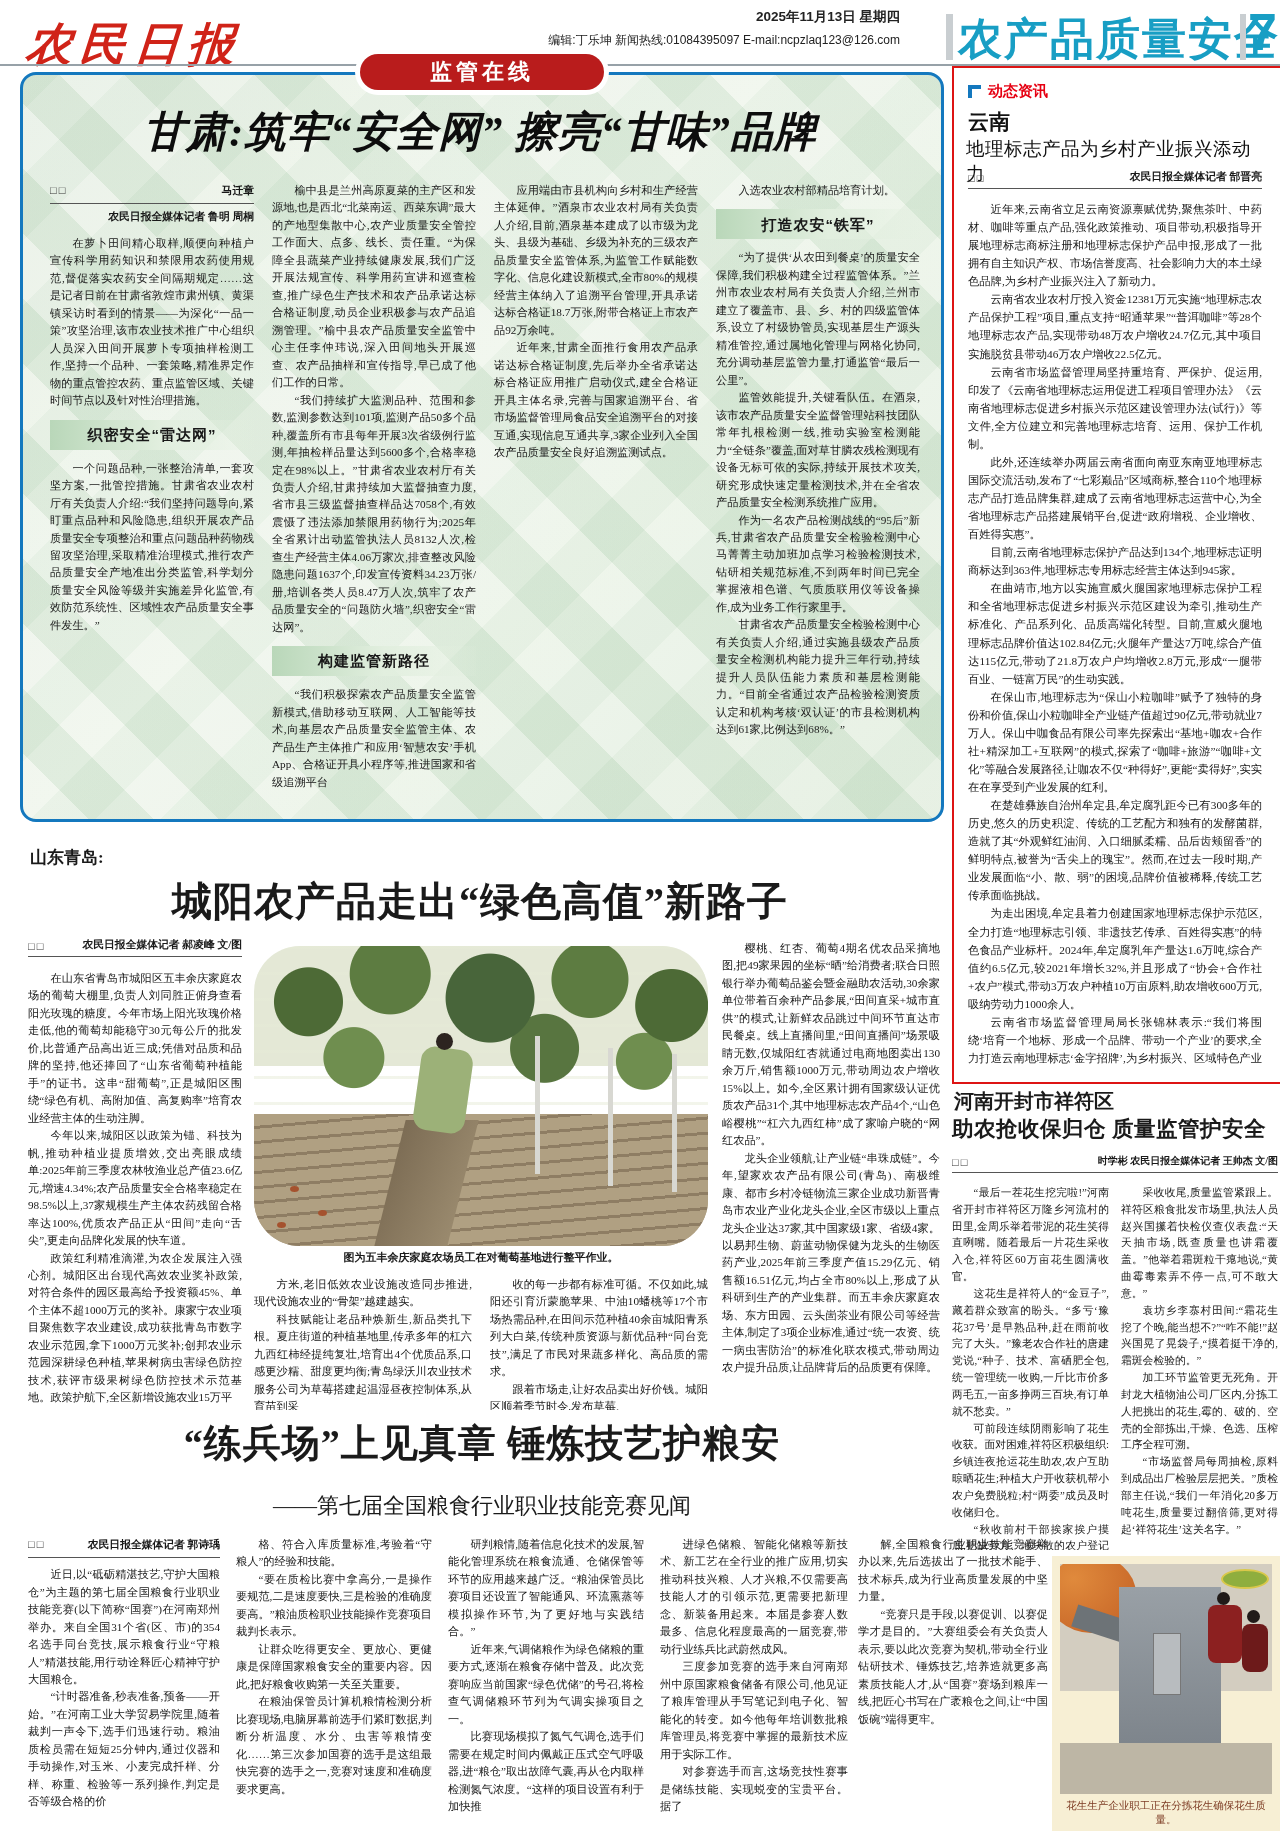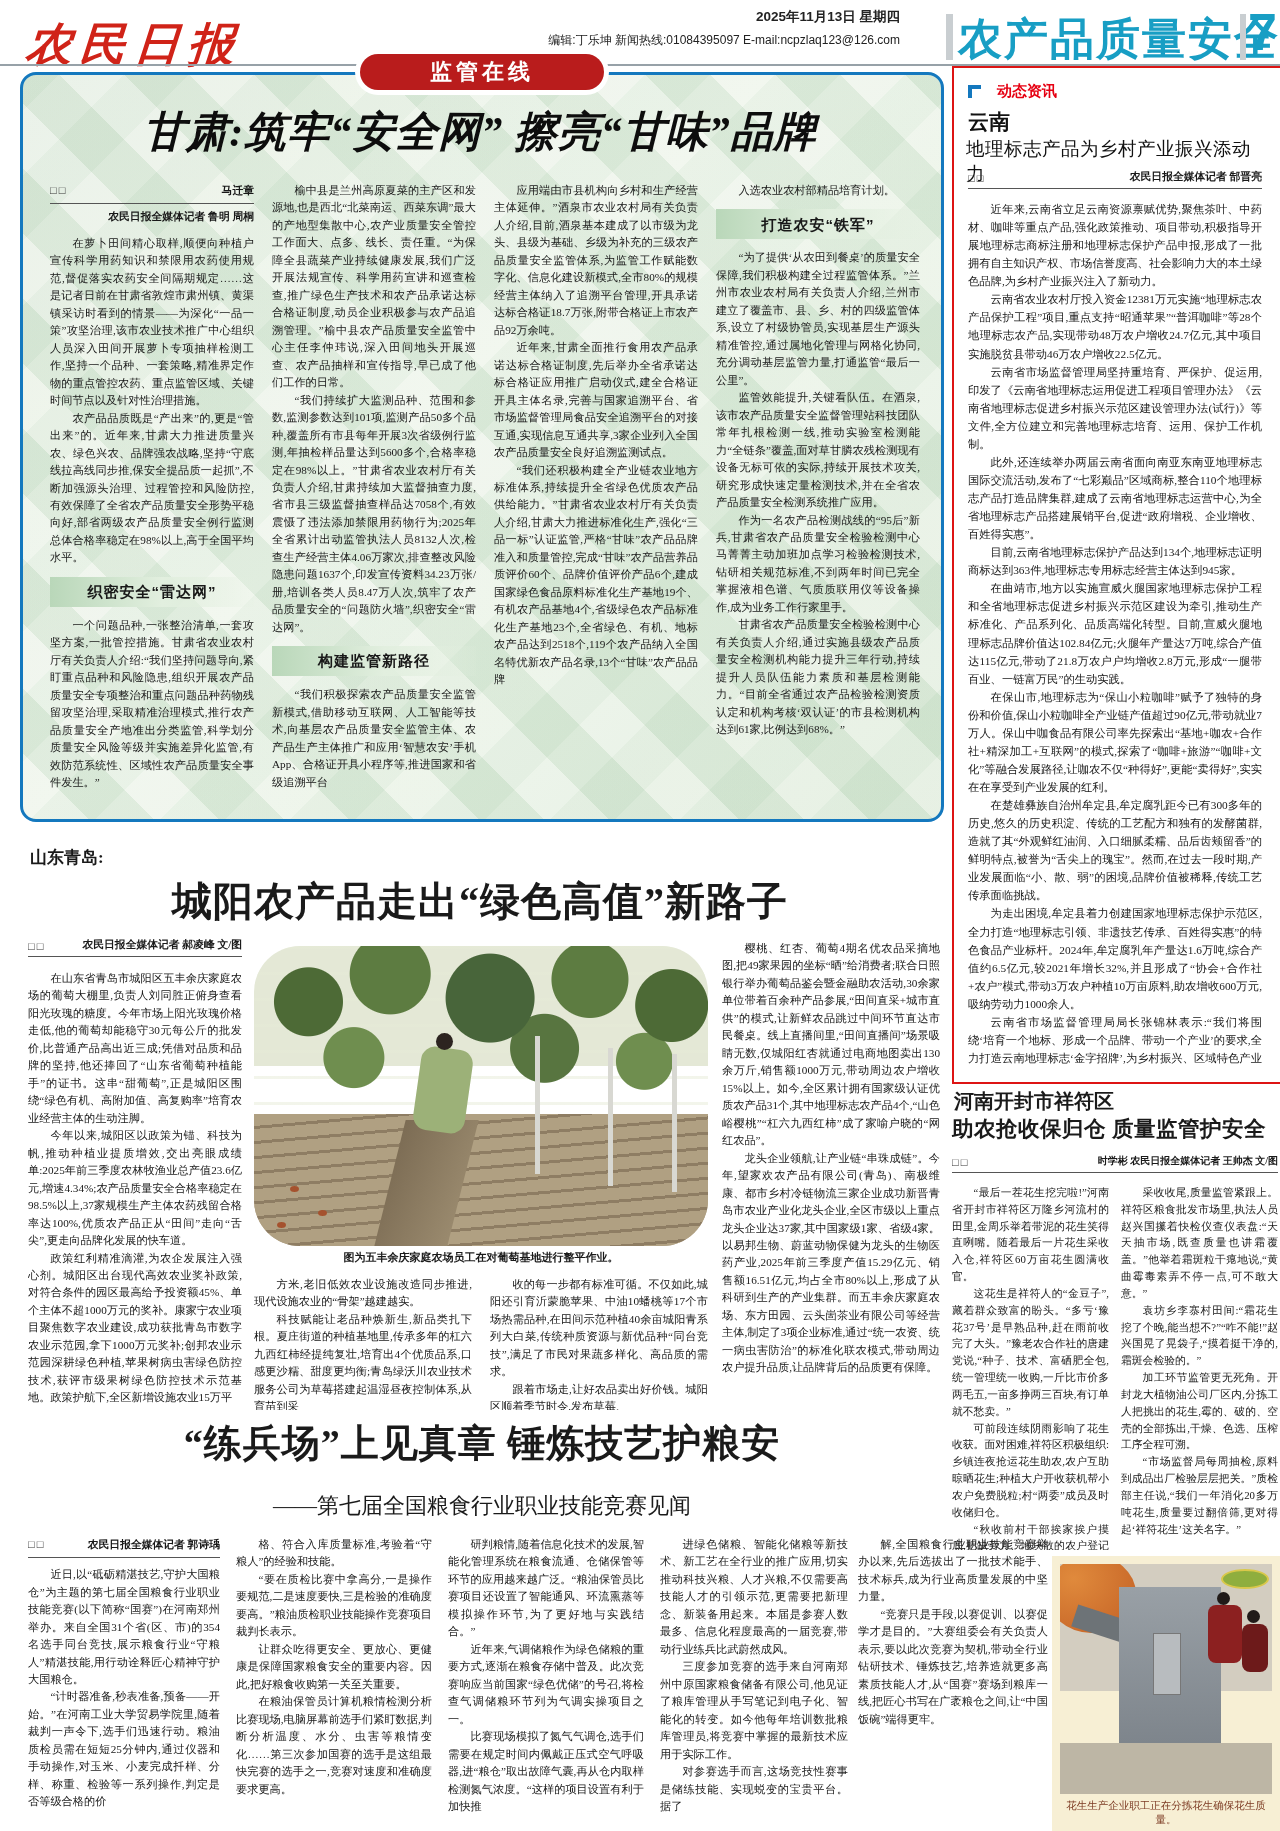--- a/index.html
+++ b/index.html
@@ -34,21 +34,21 @@
   .byline-row{display:flex;justify-content:space-between;align-items:flex-end;
     border-bottom:1.2px solid #555;padding-bottom:4px;font-size:10.8px;}
   .byline-sub{text-align:right;font-size:10.8px;margin:4px 0 10px 0;font-weight:700;}
   .sq{color:#333;letter-spacing:2px;font-size:11px;}
   .subhead{height:30px;margin:10px 0;display:flex;align-items:center;justify-content:center;
     font-weight:700;font-size:15px;letter-spacing:1px;
     background:linear-gradient(90deg,#b9d7b9,#e2efdf 55%,rgba(226,239,223,.1));
     font-family:"Liberation Sans","DejaVu Sans",sans-serif;}
   
   #yunnan-box{left:952px;top:66px;width:326px;height:1014px;border:2.5px solid #dd1414;background:#fff;}
-  #yn-label{left:968px;top:82px;display:flex;align-items:center;gap:16px;font-size:15px;font-weight:800;color:#e60012;}
+  #yn-label{left:968px;top:82px;display:flex;align-items:center;gap:7px;font-size:15px;font-weight:800;color:#e60012;}
   .news-icon{width:13px;height:13px;background:#1478be;display:inline-block;position:relative;}
   .news-icon::after{content:"";position:absolute;left:4px;top:4px;width:9px;height:9px;background:#fff;}
   #yn-kicker{left:968px;top:108px;font-size:21px;font-weight:800;color:#111;}
   #yn-headline{left:966px;top:136px;width:298px;font-size:18.5px;color:#111;letter-spacing:.5px;}
   #yn-byline{left:968px;top:170px;width:294px;}
   #yn-body{left:968px;top:200px;width:294px;height:866px;font-size:11.3px;line-height:1.6;}
   
   #qd-kicker{left:30px;top:846px;font-size:17px;font-weight:600;}
   #qd-headline{left:20px;top:874px;width:920px;text-align:center;font-size:40px;font-weight:900;letter-spacing:1px;}
   #qd-byline{left:28px;top:938px;width:214px;}
@@ -126,21 +126,20 @@
 <div class="abs" id="gansu-headline">甘肃:筑牢“安全网” 擦亮“甘味”品牌</div>
 
 <div class="abs col gcol" id="gcol1">
   <div class="byline-row">
     <span class="sq">□□</span>
     <span style="font-weight:700;">马迁章</span>
   </div>
   <div class="byline-sub">农民日报全媒体记者 鲁明 周桐</div>
   <div>
       <p>在萝卜田间精心取样,顺便向种植户宣传科学用药知识和禁限用农药使用规范,督促落实农药安全间隔期规定……这是记者日前在甘肃省敦煌市肃州镇、黄渠镇采访时看到的情景——为深化“一品一策”攻坚治理,该市农业技术推广中心组织人员深入田间开展萝卜专项抽样检测工作,坚持一个品种、一套策略,精准界定作物的重点管控农药、重点监管区域、关键时间节点以及针对性治理措施。</p>
-      <p>农产品品质既是“产出来”的,更是“管出来”的。近年来,甘肃大力推进质量兴农、绿色兴农、品牌强农战略,坚持“守底线拉高线同步推,保安全提品质一起抓”,不断加强源头治理、过程管控和风险防控,有效保障了全省农产品质量安全形势平稳向好,部省两级农产品质量安全例行监测总体合格率稳定在98%以上,高于全国平均水平。</p>
     </div>
   <div class="subhead">织密安全“雷达网”</div>
   <div>
       <p>一个问题品种,一张整治清单,一套攻坚方案,一批管控措施。甘肃省农业农村厅有关负责人介绍:“我们坚持问题导向,紧盯重点品种和风险隐患,组织开展农产品质量安全专项整治和重点问题品种药物残留攻坚治理,采取精准治理模式,推行农产品质量安全产地准出分类监管,科学划分质量安全风险等级并实施差异化监管,有效防范系统性、区域性农产品质量安全事件发生。”</p>
     </div>
 </div>
 
 <div class="abs col gcol" id="gcol2">
   <div>
       <p>榆中县是兰州高原夏菜的主产区和发源地,也是西北“北菜南运、西菜东调”最大的产地型集散中心,农产业质量安全管控工作面大、点多、线长、责任重。“为保障全县蔬菜产业持续健康发展,我们广泛开展法规宣传、科学用药宣讲和巡查检查,推广绿色生产技术和农产品承诺达标合格证制度,动员企业积极参与农产品追溯管理。”榆中县农产品质量安全监管中心主任李仲玮说,深入田间地头开展巡查、农产品抽样和宣传指导,早已成了他们工作的日常。</p>
@@ -149,21 +148,20 @@
   <div class="subhead">构建监管新路径</div>
   <div>
       <p>“我们积极探索农产品质量安全监管新模式,借助移动互联网、人工智能等技术,向基层农产品质量安全监管主体、农产品生产主体推广和应用‘智慧农安’手机App、合格证开具小程序等,推进国家和省级追溯平台</p>
     </div>
 </div>
 
 <div class="abs col gcol" id="gcol3">
   <div>
       <p>应用端由市县机构向乡村和生产经营主体延伸。”酒泉市农业农村局有关负责人介绍,目前,酒泉基本建成了以市级为龙头、县级为基础、乡级为补充的三级农产品质量安全监管体系,为监管工作赋能数字化、信息化建设新模式,全市80%的规模经营主体纳入了追溯平台管理,开具承诺达标合格证18.7万张,附带合格证上市农产品92万余吨。</p>
       <p>近年来,甘肃全面推行食用农产品承诺达标合格证制度,先后举办全省承诺达标合格证应用推广启动仪式,建全合格证开具主体名录,完善与国家追溯平台、省市场监督管理局食品安全追溯平台的对接互通,实现信息互通共享,3家企业列入全国农产品质量安全良好追溯监测试点。</p>
-      <p>“我们还积极构建全产业链农业地方标准体系,持续提升全省绿色优质农产品供给能力。”甘肃省农业农村厅有关负责人介绍,甘肃大力推进标准化生产,强化“三品一标”认证监管,严格“甘味”农产品品牌准入和质量管控,完成“甘味”农产品营养品质评价60个、品牌价值评价产品6个,建成国家绿色食品原料标准化生产基地19个、有机农产品基地4个,省级绿色农产品标准化生产基地23个,全省绿色、有机、地标农产品达到2518个,119个农产品纳入全国名特优新农产品名录,13个“甘味”农产品品牌</p>
     </div>
 </div>
 
 <div class="abs col gcol" id="gcol4">
   <div style="text-indent:0;">
       <p>入选农业农村部精品培育计划。</p>
     </div>
   <div class="subhead">打造农安“铁军”</div>
   <div>
       <p>“为了提供‘从农田到餐桌’的质量安全保障,我们积极构建全过程监管体系。”兰州市农业农村局有关负责人介绍,兰州市建立了覆盖市、县、乡、村的四级监管体系,设立了村级协管员,实现基层生产源头精准管控,通过属地化管理与网格化协同,充分调动基层监管力量,打通监管“最后一公里”。</p>

